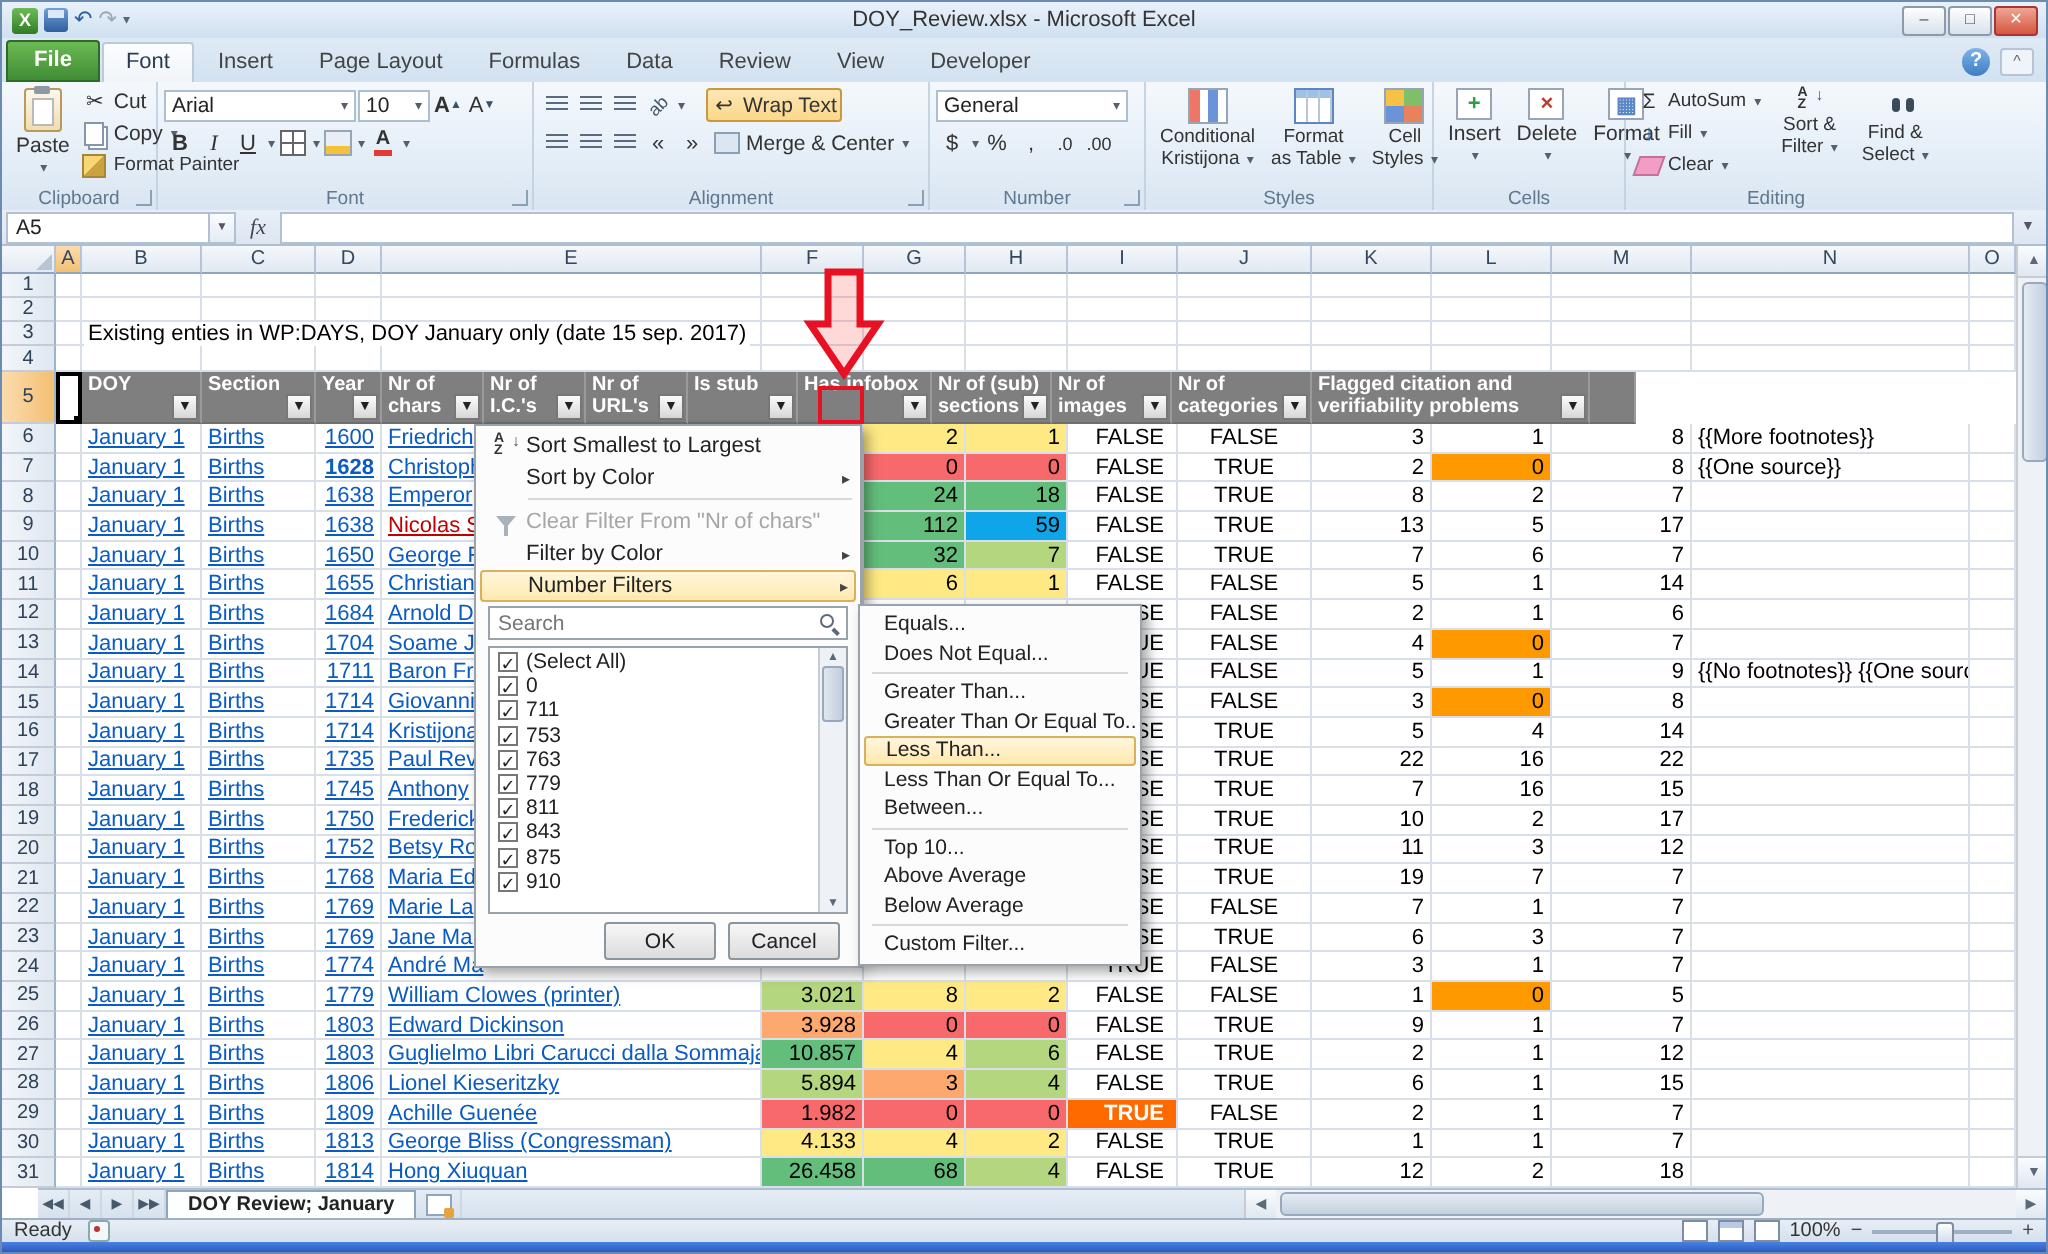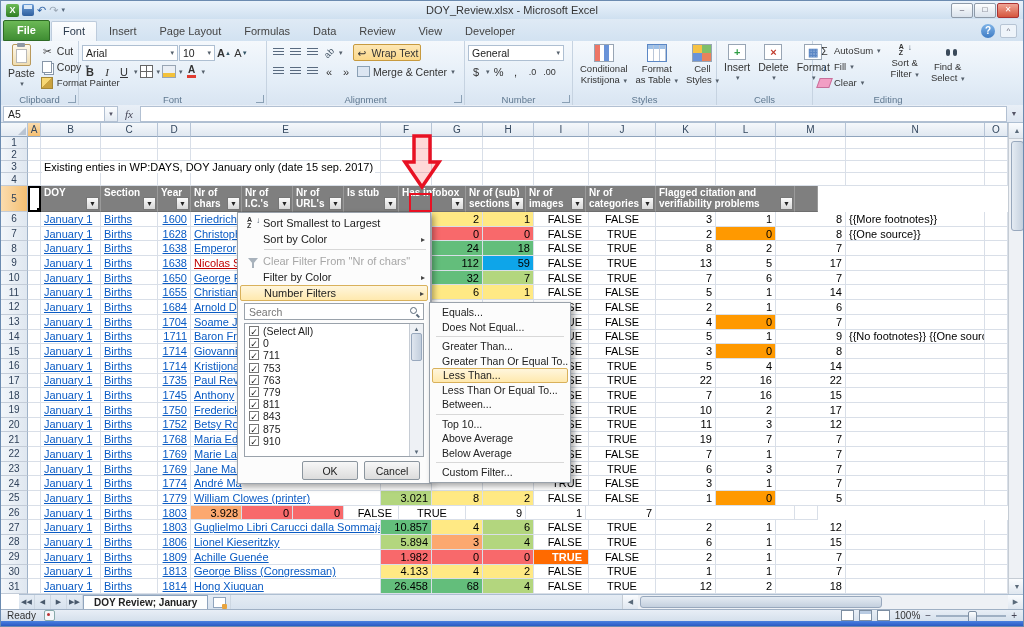--- a/index.html
+++ b/index.html
@@ -646,21 +646,21 @@
         </div>
         <div class="grow" style="height: 14.7px;">
           <div class="rowhdr">7</div>
           <div class="cell" style="width: 13px; min-width: 13px;"></div>
           <div class="cell" style="width: 60px; min-width: 60px;">
             <span class="link">January 1</span>
           </div>
           <div class="cell" style="width: 57px; min-width: 57px;">
             <span class="link">Births</span>
           </div>
-          <div class="cell num" style="width: 33px; min-width: 33px;">
+          <div class="cell num" style="width: 33px; min-width: 33px; font-weight: bold;">
             <span class="link">1628</span>
           </div>
           <div class="cell" style="width: 190px; min-width: 190px;">
             <span class="link">Christoph</span>
           </div>
           <div class="cell num" style="width: 51px; min-width: 51px;"></div>
           <div class="cell num" style="width: 51px; min-width: 51px; background: rgb(248, 105, 107);">0</div>
           <div class="cell num" style="width: 51px; min-width: 51px; background: rgb(248, 105, 107);">0</div>
           <div class="cell rt" style="width: 55px; min-width: 55px;">FALSE</div>
           <div class="cell ctr" style="width: 67px; min-width: 67px;">TRUE</div>
@@ -1142,20 +1142,23 @@
           <div class="rowhdr">26</div>
           <div class="cell" style="width: 13px; min-width: 13px;"></div>
           <div class="cell" style="width: 60px; min-width: 60px;">
             <span class="link">January 1</span>
           </div>
           <div class="cell" style="width: 57px; min-width: 57px;">
             <span class="link">Births</span>
           </div>
           <div class="cell num" style="width: 33px; min-width: 33px;">
             <span class="link">1803</span>
+          </div>
+          <div class="cell" style="width: 190px; min-width: 190px;">
+            <span class="link">Edward Dickinson</span>
           </div>
           <div class="cell num" style="width: 51px; min-width: 51px; background: rgb(252, 168, 111);">3.928</div>
           <div class="cell num" style="width: 51px; min-width: 51px; background: rgb(248, 105, 107);">0</div>
           <div class="cell num" style="width: 51px; min-width: 51px; background: rgb(248, 105, 107);">0</div>
           <div class="cell rt" style="width: 55px; min-width: 55px;">FALSE</div>
           <div class="cell ctr" style="width: 67px; min-width: 67px;">TRUE</div>
           <div class="cell num" style="width: 60px; min-width: 60px;">9</div>
           <div class="cell num" style="width: 60px; min-width: 60px;">1</div>
           <div class="cell num" style="width: 70px; min-width: 70px;">7</div>
           <div class="cell" style="width: 139px; min-width: 139px;"></div>

